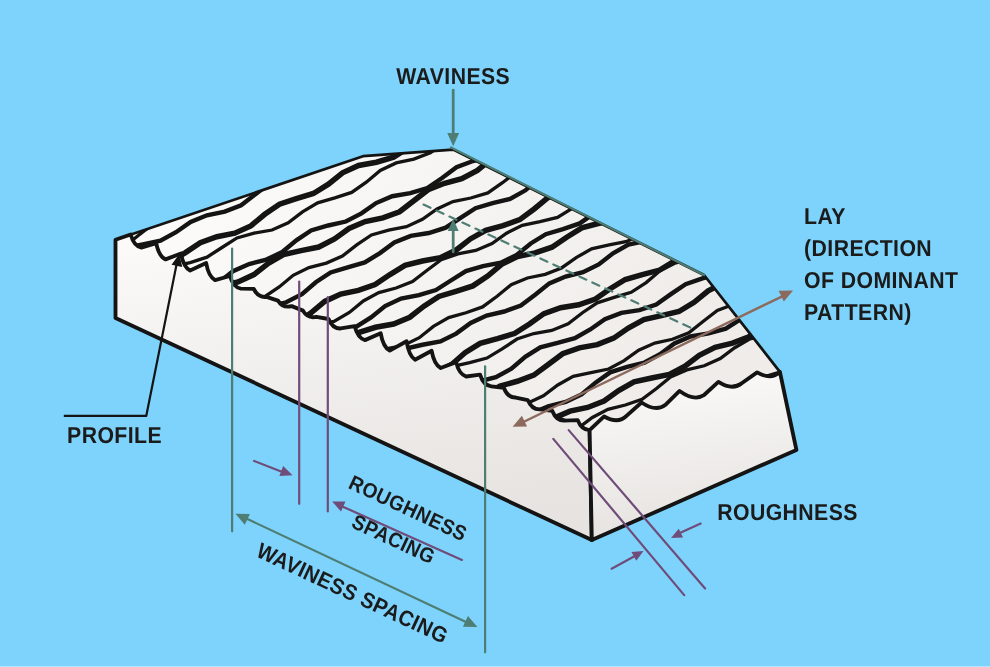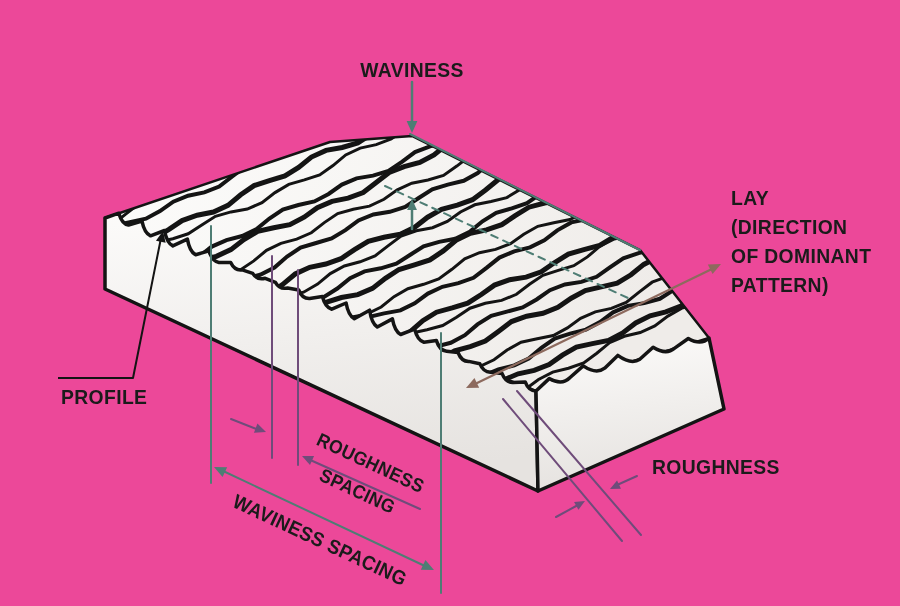--- a/index.html
+++ b/index.html
@@ -27,21 +27,21 @@
     transform:translate(-50%,-50%) rotate(25deg) scaleX(.92);
   }
   .lbl-wspacing{
     left:320px;top:540px;font-size:20px;
     transform:translate(-50%,-50%) rotate(25deg) scaleX(.92);
   }
 </style>
 </head>
 <body>
 
-<div class="stage" style="background: #ec4899;">
+<div class="stage" style="background: #7dd3fc;">
 
   <svg id="diagram" width="900" height="606" viewBox="0 0 900 606">
       <defs>
         <linearGradient id="gFace" x1="0" y1="0" x2="0.15" y2="1">
           <stop offset="0%" stop-color="#fcfbfa"></stop>
           <stop offset="100%" stop-color="#e6e3e0"></stop>
         </linearGradient>
         <linearGradient id="gTop" x1="0" y1="0" x2="1" y2="0.3">
           <stop offset="0%" stop-color="#fdfdfc"></stop>
           <stop offset="100%" stop-color="#efece9"></stop>

